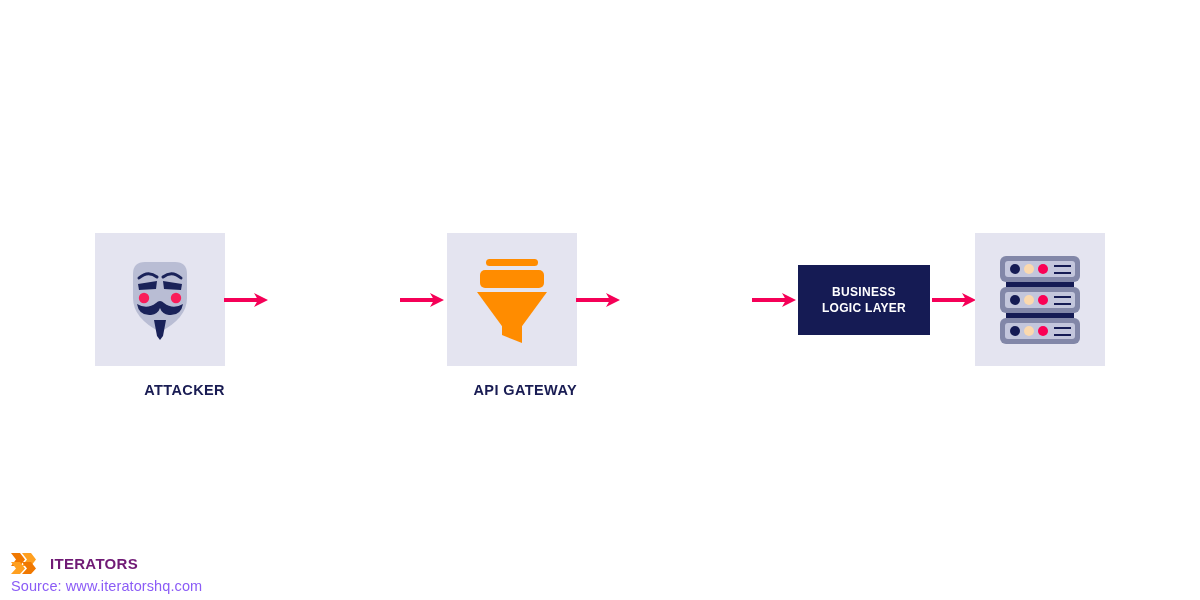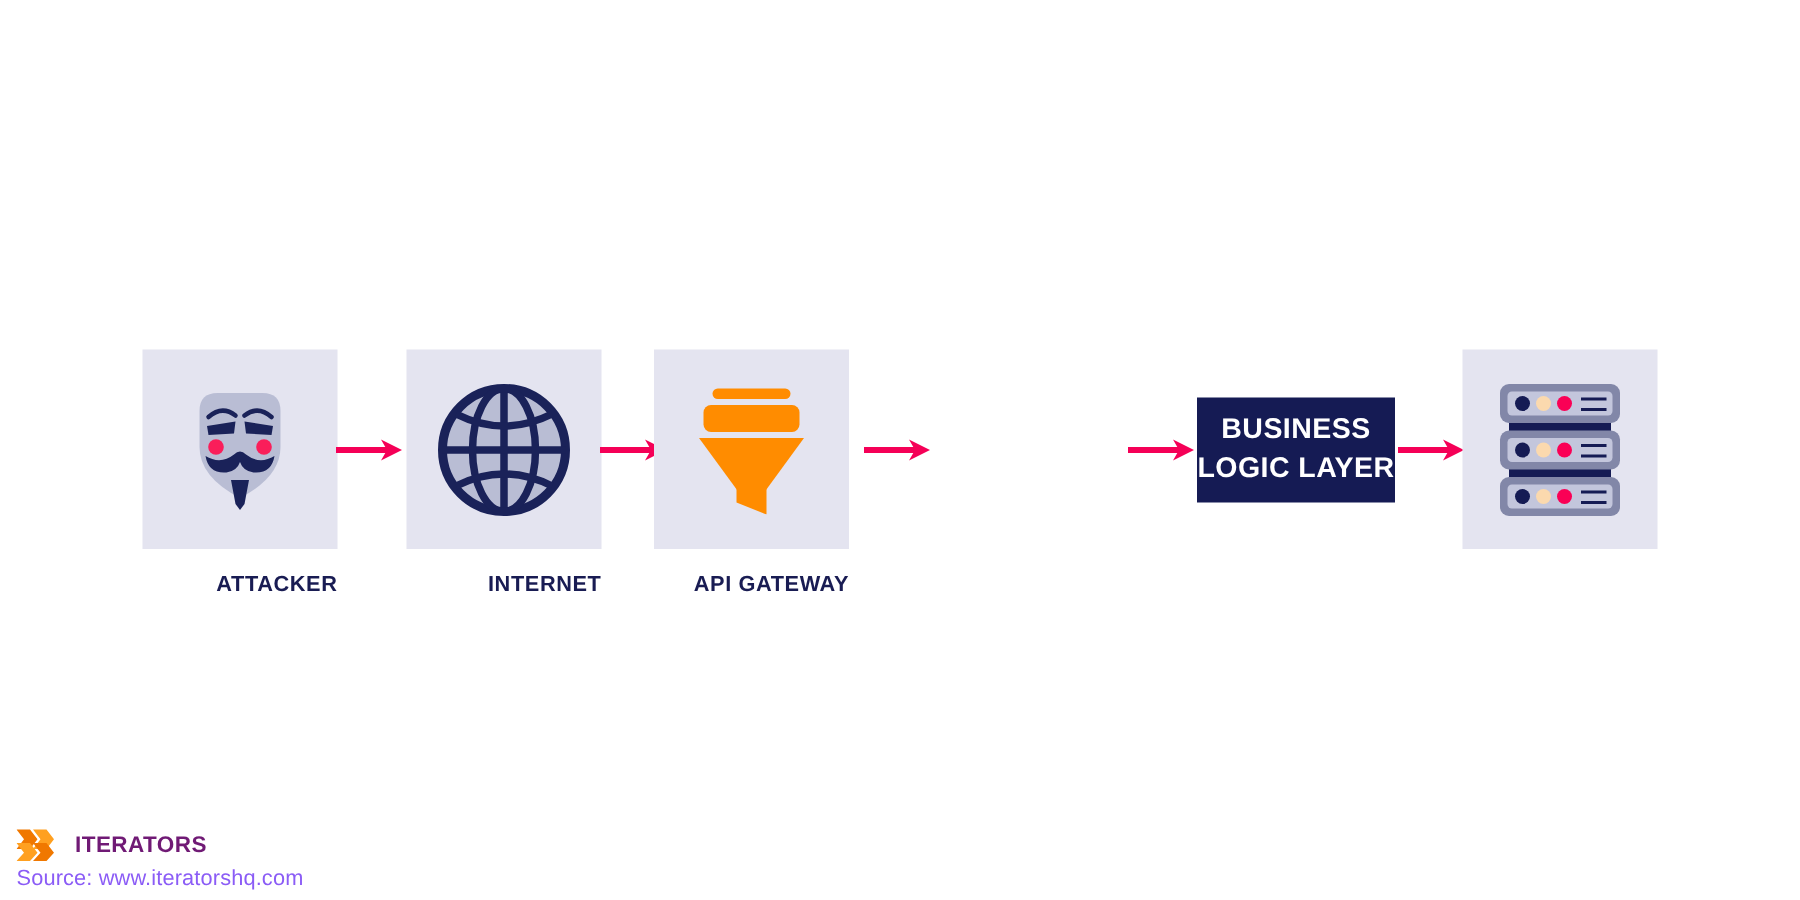--- a/index.html
+++ b/index.html
@@ -59,21 +59,21 @@
     width: 132px;
     height: 70px;
     background: #151B54;
     display: flex;
     align-items: center;
     justify-content: center;
     text-align: center;
   }
   .logic-box .logic-text {
     color: #ffffff;
-    font-size: 19px;
+    font-size: 12px;
     font-weight: bold;
     line-height: 1.35;
     letter-spacing: 0.3px;
     white-space: pre-line;
   }
 
   
   .arrow {
     position: absolute;
     top: 59px;
@@ -127,41 +127,27 @@
       </svg>
     </div>
     <div class="node-label">ATTACKER</div>
   </div>
 
   <svg class="arrow" style="left:224px" viewBox="0 0 44 16">
     <line x1="0" y1="8" x2="34" y2="8" stroke="#F50057" stroke-width="4"></line>
     <path d="M30 1 L44 8 L30 15 L34 8 Z" fill="#F50057"></path>
   </svg>
 
-  <div class="node" style="left:271px">
-    <div class="tile">
-      <svg width="92" height="92" viewBox="0 0 92 92">
-        <circle cx="46" cy="46" r="41" fill="#B9BDD4"></circle>
-        <circle cx="46" cy="46" r="41" fill="none" stroke="#1A2259" stroke-width="6"></circle>
-        <line x1="46" y1="5" x2="46" y2="87" stroke="#1A2259" stroke-width="5"></line>
-        <line x1="5" y1="46" x2="87" y2="46" stroke="#1A2259" stroke-width="5"></line>
-        <ellipse cx="46" cy="46" rx="21" ry="41" fill="none" stroke="#1A2259" stroke-width="5"></ellipse>
-        <path d="M14 22 Q46 38 78 22" fill="none" stroke="#1A2259" stroke-width="5"></path>
-        <path d="M14 70 Q46 54 78 70" fill="none" stroke="#1A2259" stroke-width="5"></path>
-      </svg>
-    </div>
-    <div class="node-label">INTERNET</div>
-  </div>
 
   <svg class="arrow" style="left:400px" viewBox="0 0 44 16">
     <line x1="0" y1="8" x2="34" y2="8" stroke="#F50057" stroke-width="4"></line>
     <path d="M30 1 L44 8 L30 15 L34 8 Z" fill="#F50057"></path>
   </svg>
 
-  <div class="node" style="left:436px">
+  <div class="node" style="left:447px">
     <div class="tile">
       <svg width="84" height="86" viewBox="0 0 84 86">
         <rect x="16" y="2" width="52" height="7" rx="3.5" fill="#FF8C00"></rect>
         <rect x="10" y="13" width="64" height="18" rx="5" fill="#FF8C00"></rect>
         <path d="M7 35 L77 35 L47 76 L37 76 Z" fill="#FF8C00"></path>
         <path d="M32 60 L52 60 L52 86 L32 78 Z" fill="#FF8C00"></path>
       </svg>
     </div>
     <div class="node-label">API GATEWAY</div>
   </div>

